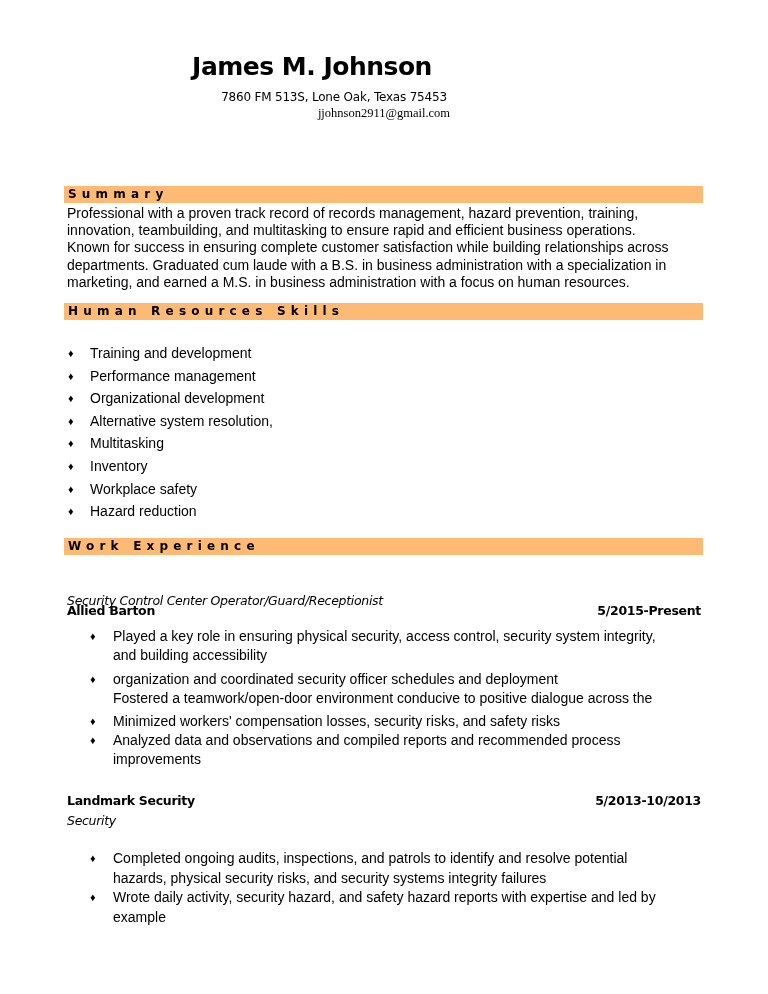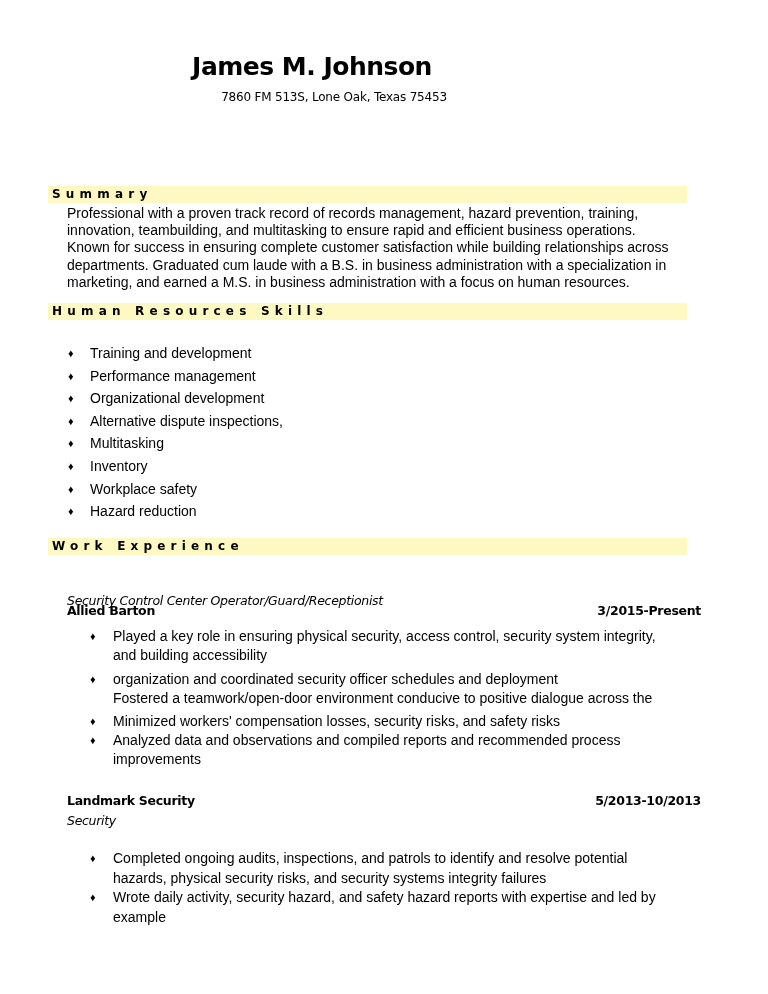--- a/index.html
+++ b/index.html
@@ -4,21 +4,21 @@
 <style>
   html, body { margin: 0; padding: 0; background: #ffffff; }
   body { width: 768px; height: 994px; position: relative; overflow: hidden; color: #000; }
   .page { position: absolute; left: 0; top: 0; width: 768px; height: 994px; }
   .name { position: absolute; left: 0; width: 624px; top: 52px; text-align: center;
           font-family: "DejaVu Sans", sans-serif; font-weight: bold; font-size: 25px; letter-spacing: -0.5px; }
   .addr { position: absolute; left: 0; width: 668px; top: 90px; text-align: center;
           font-family: "DejaVu Sans", sans-serif; font-size: 12px; letter-spacing: -0.2px; }
   .email { position: absolute; left: 0; width: 768px; top: 106px; text-align: center;
           font-family: "Liberation Serif", serif; font-size: 12.5px; }
-  .bar { position: absolute; left: 48px; width: 639px; height: 17px; background: #fef9c3; }
+  .bar { position: absolute; left: 64px; width: 639px; height: 17px; background: #fdba74; }
   .bar span { position: absolute; left: 4px; top: 1px; font-family: "DejaVu Sans", sans-serif;
               font-weight: bold; font-size: 12px; letter-spacing: 5.2px; }
   .summary { position: absolute; left: 67px; top: 205px; width: 640px;
              font-family: "Liberation Sans", sans-serif; font-size: 14px; line-height: 17.2px; }
   .skills { position: absolute; left: 66px; top: 342px; margin: 0; padding: 0; list-style: none;
             font-family: "Liberation Sans", sans-serif; font-size: 14px; }
   .skills li { height: 22.6px; line-height: 22px; position: relative; padding-left: 24px; }
   .diamond { position: absolute; left: 2px; top: 0; font-size: 11px; }
   .job-head { position: absolute; left: 67px; width: 634px;
               font-family: "DejaVu Sans", sans-serif; font-weight: bold; font-size: 12.5px; letter-spacing: -0.3px; }
@@ -29,53 +29,54 @@
              font-family: "Liberation Sans", sans-serif; font-size: 14px; }
   .bullets li { position: relative; padding-left: 25px; }
   .bullets li .diamond { left: 2px; }
 </style>
 </head>
 <body>
 
 <div class="page">
   <div class="name">James M. Johnson</div>
   <div class="addr">7860 FM 513S, Lone Oak, Texas 75453</div>
+  <div class="email">jjohnson2911@gmail.com</div>
 
   <div class="bar" style="top:186px">
     <span>Summary</span>
   </div>
   <div class="summary">
     <div>Professional  with a proven track record of records management,  hazard prevention,  training,</div>
     <div>innovation,  teambuilding,  and multitasking to ensure rapid and efficient business operations.</div>
     <div>Known for success in ensuring complete customer satisfaction while building  relationships  across</div>
     <div>departments.  Graduated  cum laude with a B.S. in business administration  with a specialization  in</div>
     <div>marketing,  and earned  a M.S.  in business administration  with a focus on human resources.</div>
   </div>
 
   <div class="bar" style="top:303px">
     <span>Human Resources Skills</span>
   </div>
   <ul class="skills">
     <li><span class="diamond">♦</span><span>Training  and development</span></li>
     <li><span class="diamond">♦</span><span>Performance  management</span></li>
     <li><span class="diamond">♦</span><span>Organizational  development</span></li>
-    <li><span class="diamond">♦</span><span>Alternative  dispute inspections,</span></li>
+    <li><span class="diamond">♦</span><span>Alternative  system resolution,</span></li>
     <li><span class="diamond">♦</span><span>Multitasking</span></li>
     <li><span class="diamond">♦</span><span>Inventory</span></li>
     <li><span class="diamond">♦</span><span>Workplace  safety</span></li>
     <li><span class="diamond">♦</span><span>Hazard  reduction</span></li>
   </ul>
 
   <div class="bar" style="top:538px">
     <span>Work Experience</span>
   </div>
 
   <div class="job-head" style="top:603px">
     <span>Allied Barton</span>
-    <span class="date">3/2015-Present</span>
+    <span class="date">5/2015-Present</span>
   </div>
   <div class="job-title" style="top:593px">Security Control Center Operator/Guard/Receptionist</div>
   <ul class="bullets" style="top:627px; line-height:19px;">
     <li style="margin-bottom:5px">
         <span class="diamond">♦</span>
         <div>Played a key role in ensuring physical security, access control, security system integrity,</div>
         <div>and building  accessibility</div>
       </li>
     <li style="margin-bottom:4px">
         <span class="diamond">♦</span>

